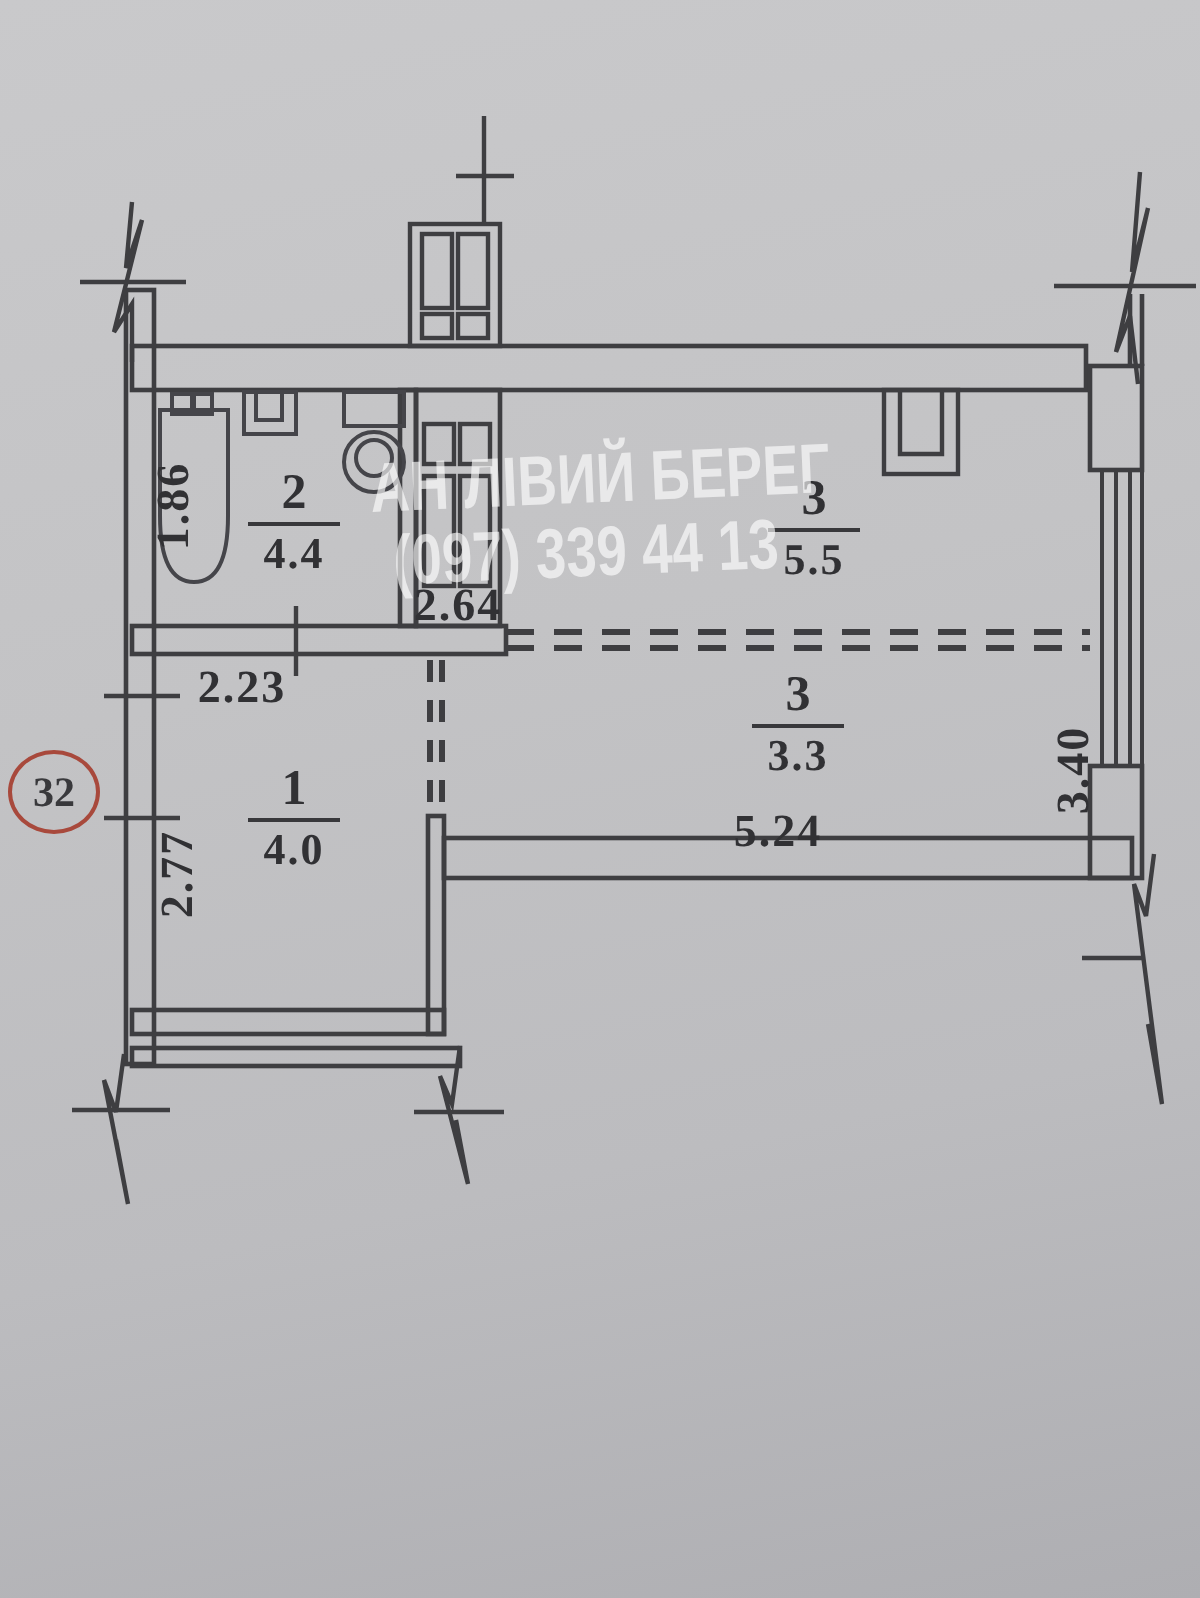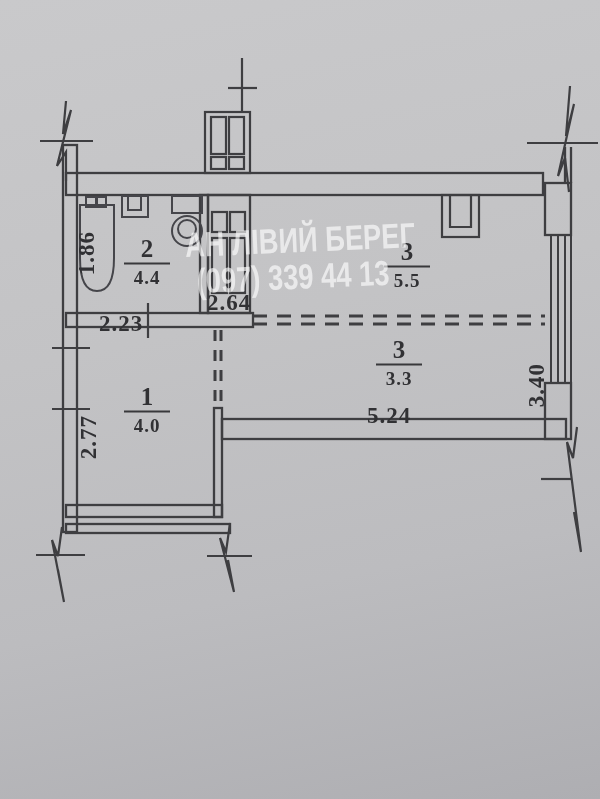--- a/index.html
+++ b/index.html
@@ -22,21 +22,21 @@
   .dim{font-size:23px;letter-spacing:1px;}
   .dim.vert{transform:translate(-50%,-50%) rotate(-90deg);}
   .frac{
     position:absolute;
     transform:translate(-50%,-50%);
     display:flex;flex-direction:column;align-items:center;
     color:#313134;font-weight:bold;line-height:1;
   }
   .frac .num{font-size:25px;}
   .frac .bar{width:46px;border-top:2.5px solid #38383b;margin:2px 0 3px 0;}
-  .frac .area{font-size:19px;letter-spacing:1px;}
+  .frac .area{font-size:22px;letter-spacing:1px;}
   .badge{
     position:absolute;
     transform:translate(-50%,-50%);
     width:42px;height:38px;
     border:2.5px solid #a8493c;
     border-radius:50%;
     display:flex;align-items:center;justify-content:center;
     color:#39393c;font-size:21px;font-weight:bold;
   }
   .wm{
@@ -182,23 +182,26 @@
     <span class="area">3.3</span>
   </div>
 
   <div class="frac" style="left:147px;top:409px;">
     <span class="num">1</span>
     <span class="bar"></span>
     <span class="area">4.0</span>
   </div>
 
   <div class="lbl dim" style="left:229px;top:303px;">2.64</div>
-  <div class="lbl dim" style="left:121px;top:324px;">2.23</div>
+  <div class="lbl dim" style="left:121px;top:344px;">2.23</div>
   <div class="lbl dim" style="left:389px;top:400px;margin-top:16px;">5.24</div>
   <div class="lbl dim vert" style="left:87px;top:253px;">1.86</div>
   <div class="lbl dim vert" style="left:89px;top:437px;">2.77</div>
   <div class="lbl dim vert" style="left:537px;top:385px;">3.40</div>
 
+  <div class="badge" style="left:27px;top:396px;">
+    <span>32</span>
+  </div>
 
   <div class="wm" style="left:300px;top:240px;">АН ЛІВИЙ БЕРЕГ</div>
   <div class="wm" style="left:293px;top:277px;">(097) 339 44 13</div>
 
 </div>
 
 </body></html>

